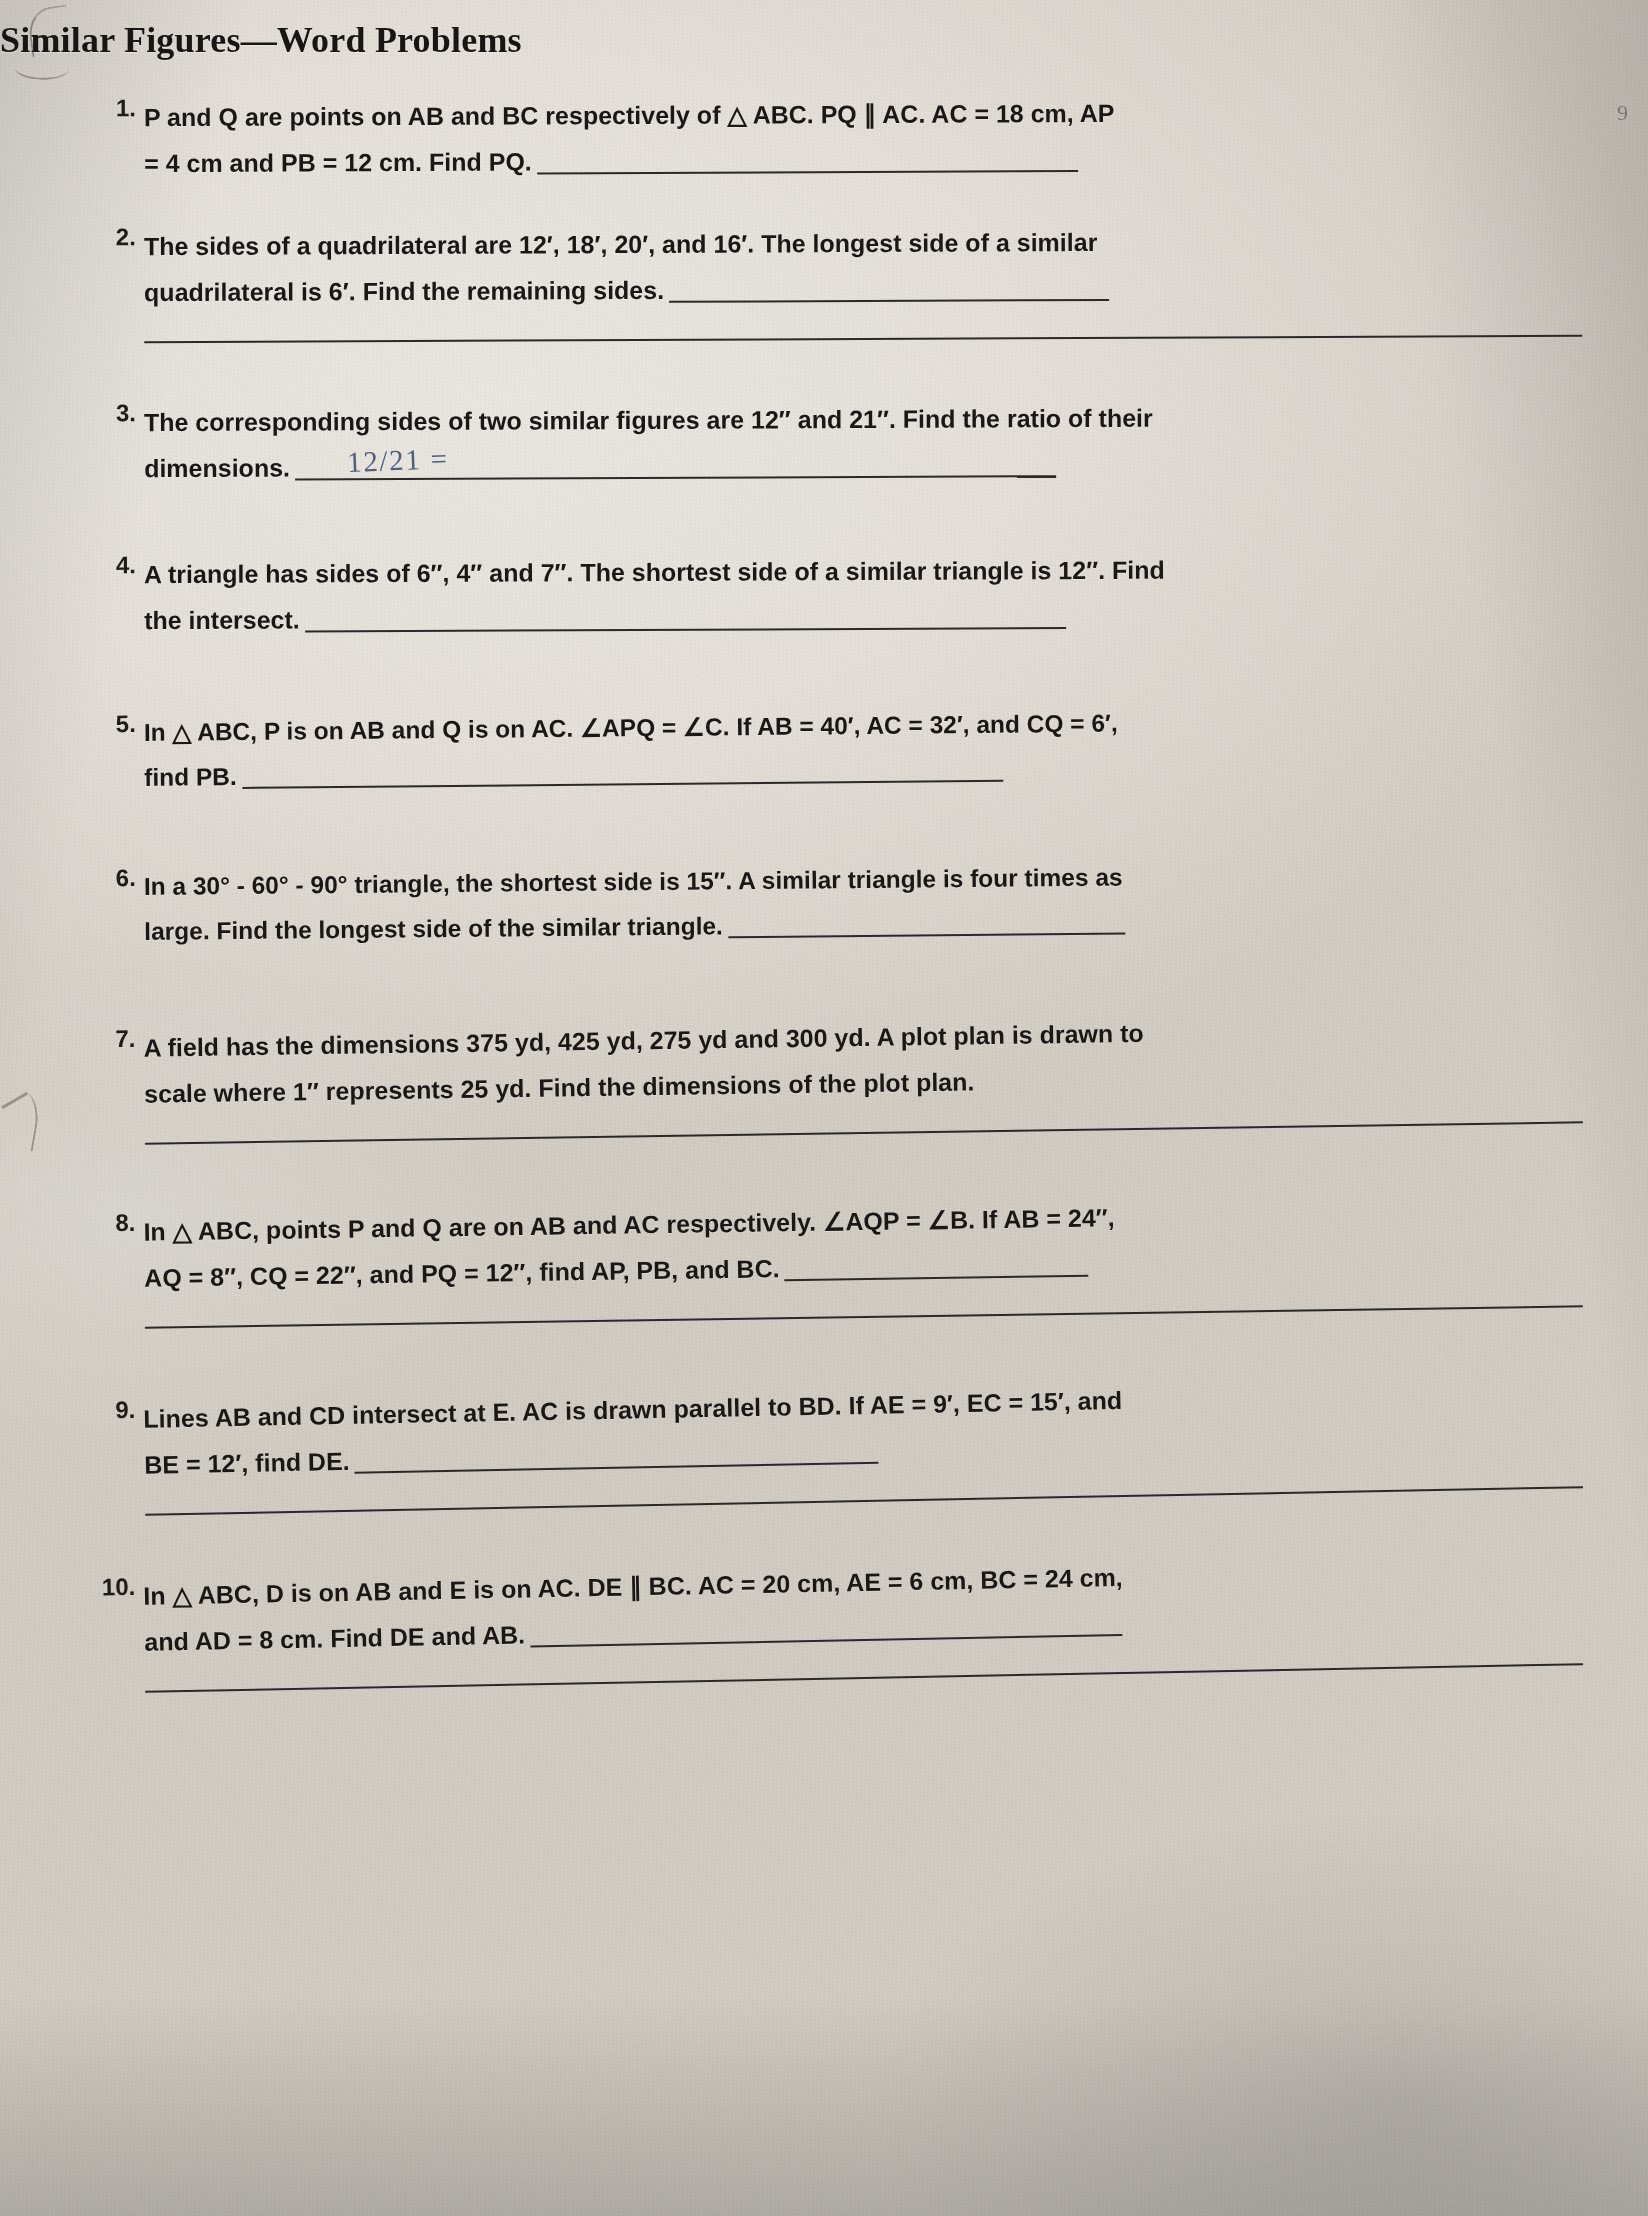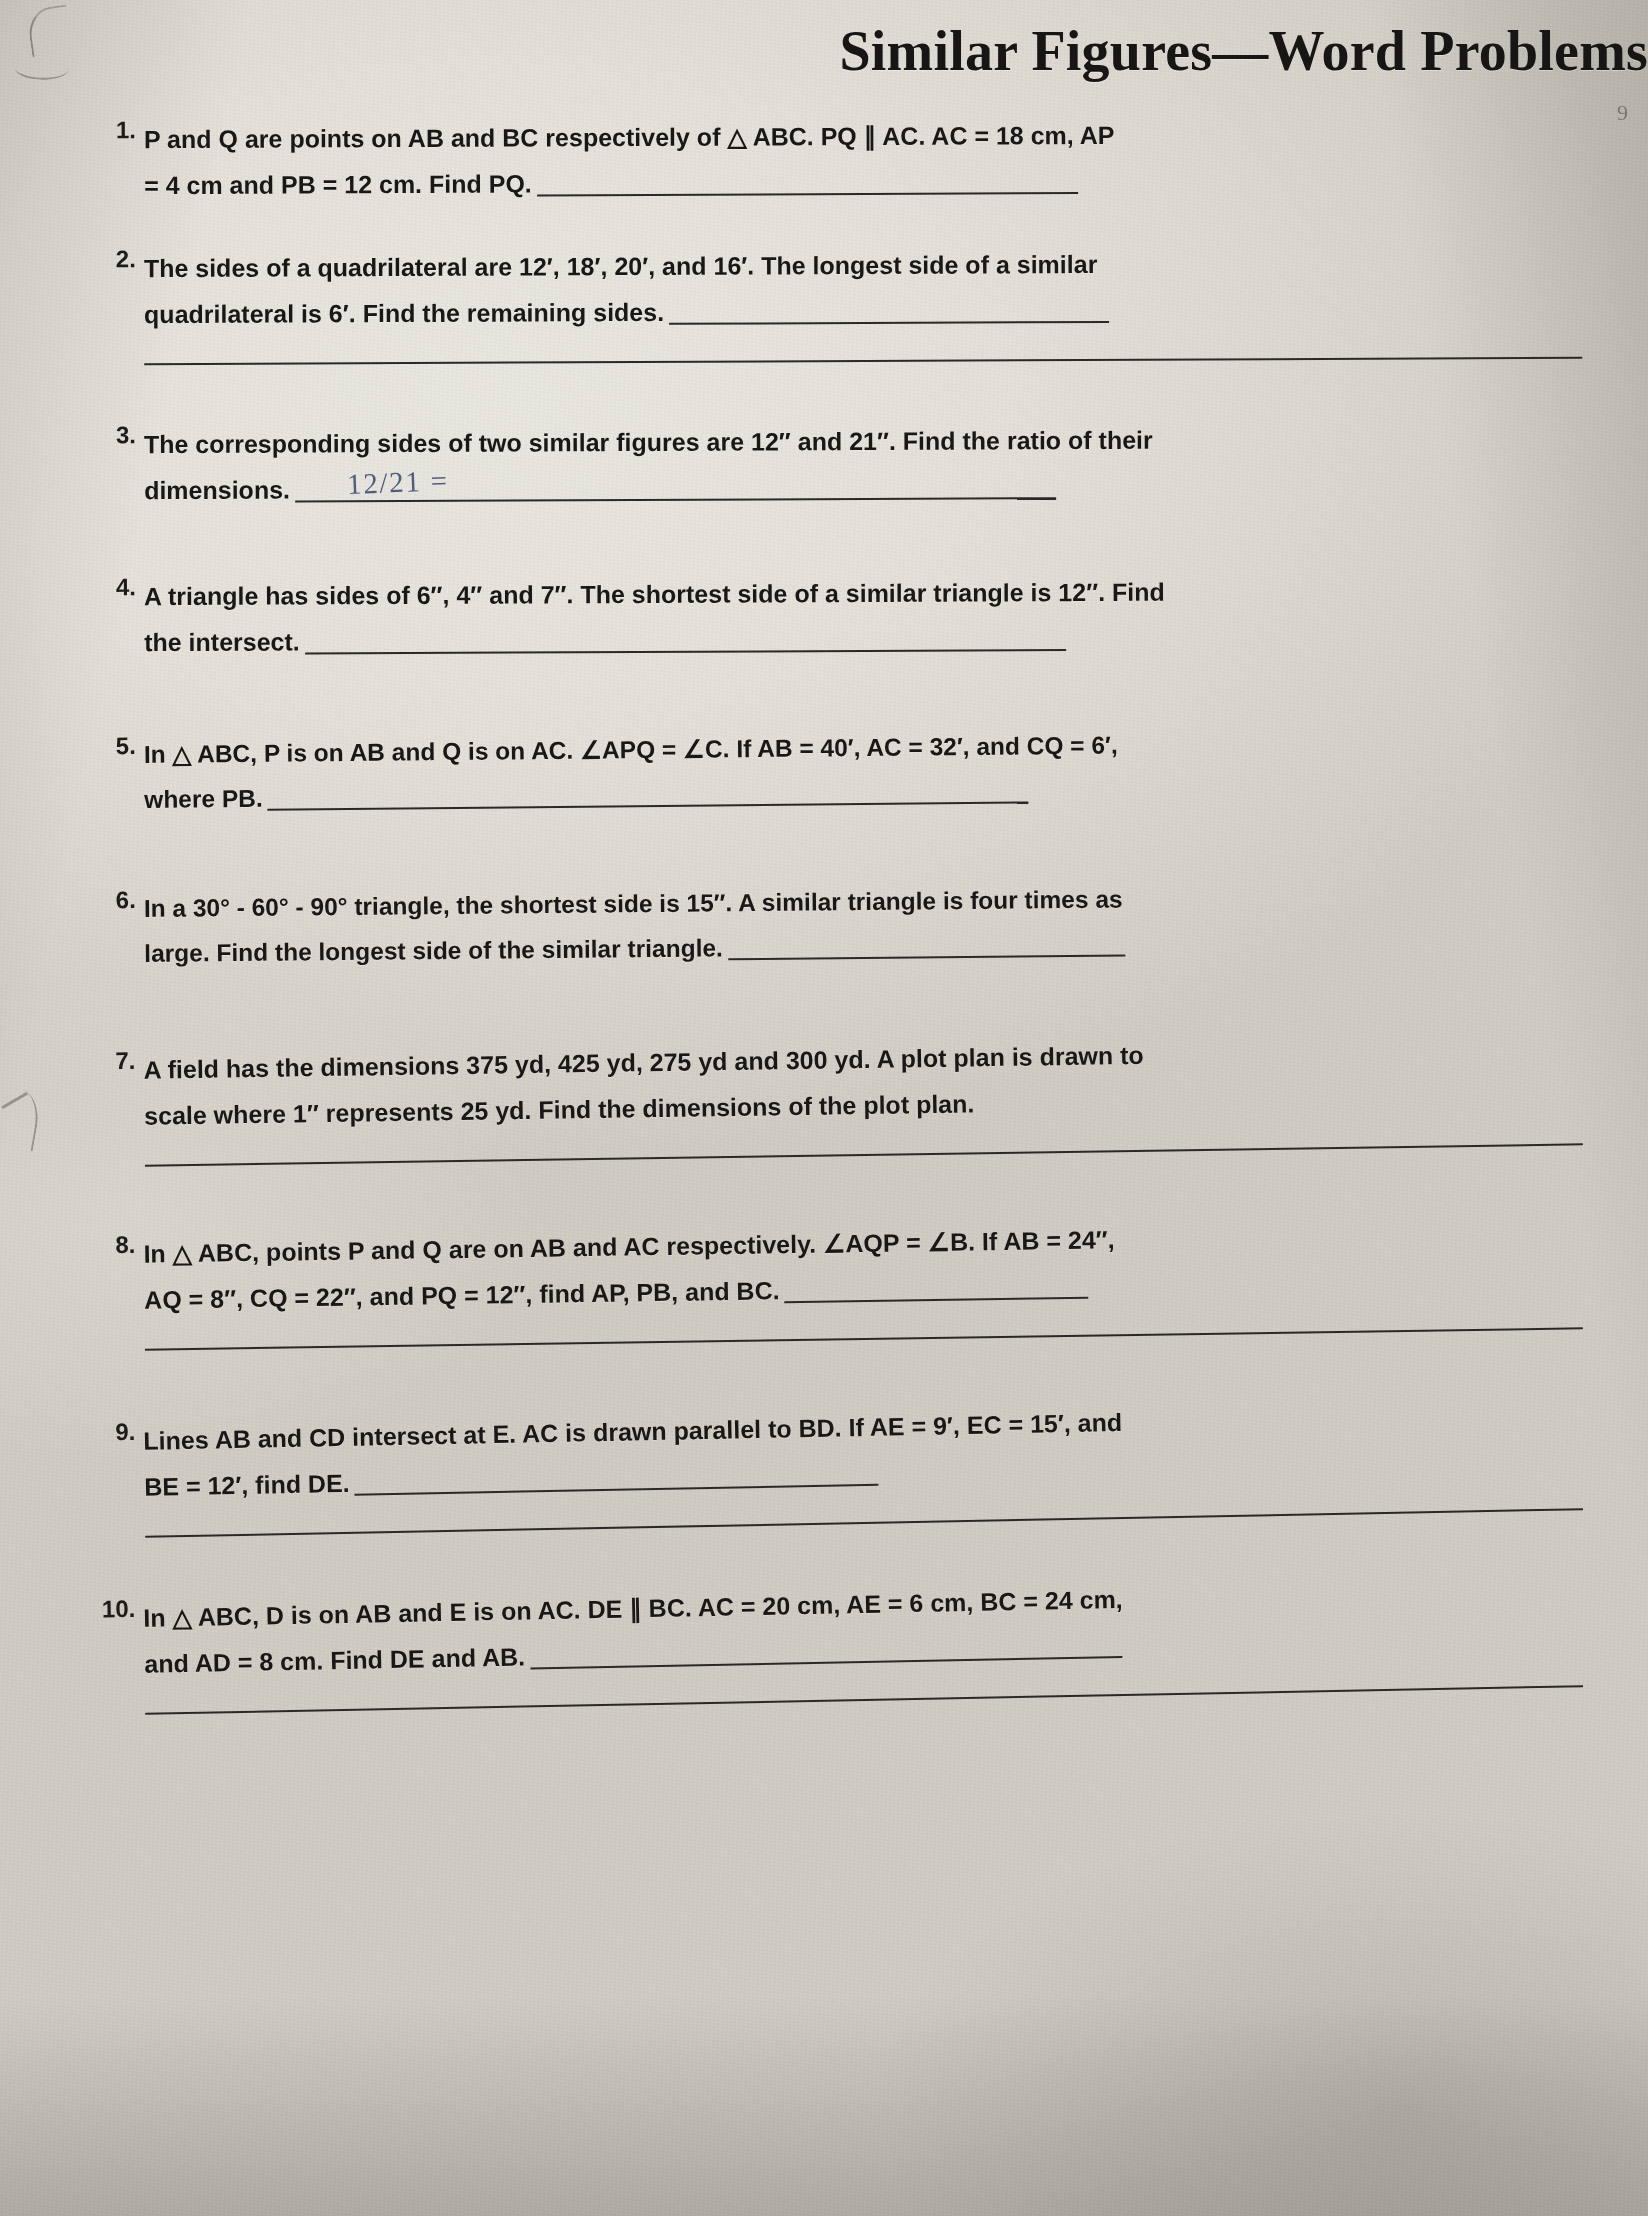--- a/index.html
+++ b/index.html
@@ -43,24 +43,24 @@
     z-index: 2;
     opacity: .85;
   }
   .content {
     position: relative;
     z-index: 4;
   }
   h1.title {
     margin: 0;
     padding: 18.6px 0 0 0;
-    text-align: right;
+    text-align: left;
     font-family: "Liberation Serif", serif;
     font-weight: bold;
-    font-size: 56px;
+    font-size: 36px;
     letter-spacing: 0.2px;
     color: #171614;
     text-shadow: 0 0.8px 0 rgba(255,255,255,0.35);
   }
   .stray-mark-1 {
     position: absolute;
     left: 29px;
     top: 6.8px;
     width: 39px;
     height: 46px;
@@ -224,21 +224,21 @@
         <div class="qtext">
           <span>A triangle has sides of 6″, 4″ and 7″. The shortest side of a similar triangle is 12″. Find</span><br>
           <span>the intersect.</span><span class="rule w-900"></span>
         </div>
       </div>
 
       <div class="q q5 skew-b" style="margin-top:63px;">
         <div class="qnum">5.</div>
         <div class="qtext">
           <span>In △ ABC, P is on AB and Q is on AC. ∠APQ = ∠C. If AB = 40′, AC = 32′, and CQ = 6′,</span><br>
-          <span>where PB.</span><span class="rule w-900"></span>
+          <span>find PB.</span><span class="rule w-900"></span>
         </div>
       </div>
 
       <div class="q q6 skew-b" style="margin-top:63px;">
         <div class="qnum">6.</div>
         <div class="qtext">
           <span>In a 30° - 60° - 90° triangle, the shortest side is 15″. A similar triangle is four times as</span><br>
           <span>large. Find the longest side of the similar triangle.</span><span class="rule w-470"></span>
         </div>
       </div>

